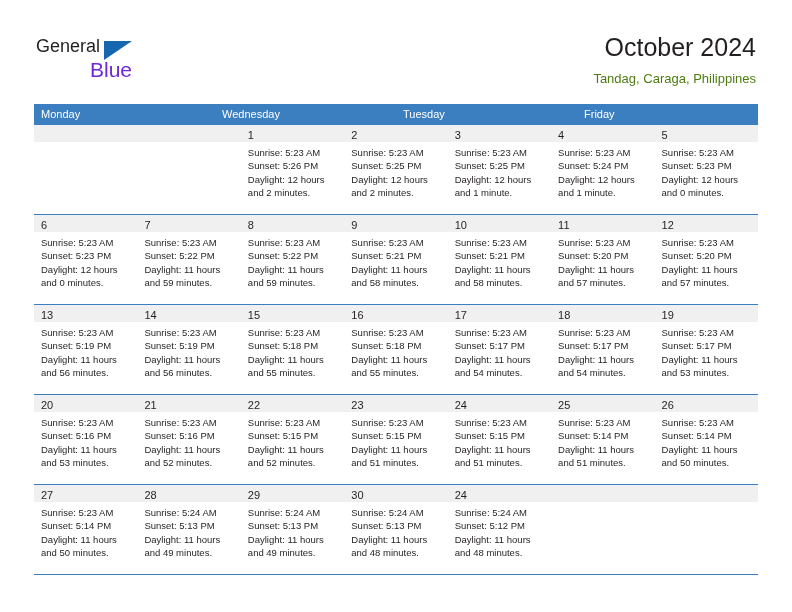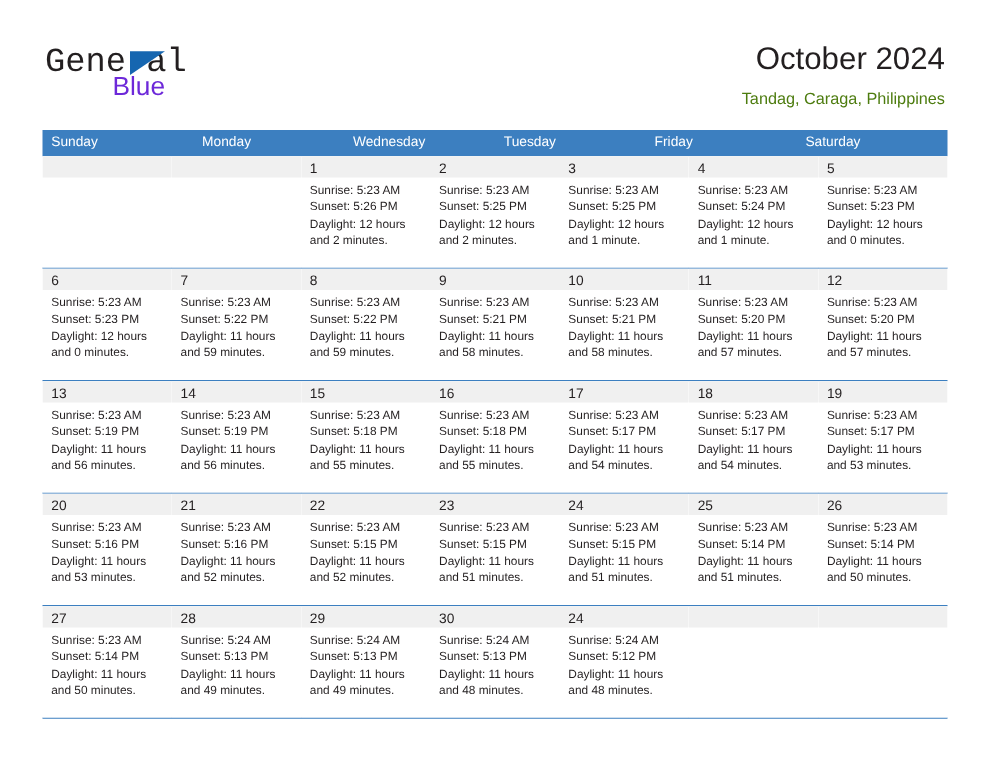--- a/index.html
+++ b/index.html
@@ -33,24 +33,24 @@
     position: absolute;
     left: 36px;
     top: 36px;
     width: 130px;
     height: 50px;
   }
   .logo-general {
     position: absolute;
     left: 0;
     top: 0;
-    font-size: 27px;
+    font-size: 18px;
     letter-spacing: 0px;
     color: #231f20;
-    font-family: Liberation Mono, monospace;
+    font-family: Liberation Sans, sans-serif;
   }
   .logo-tri {
     position: absolute;
     left: 68px;
     top: 5px;
     width: 0;
     height: 0;
     border-left: 28px solid #1666b0;
     border-bottom: 19px solid transparent;
   }
@@ -164,26 +164,24 @@
 
     <div class="title-block">
       <div class="cal-title">October 2024</div>
       <div class="cal-subtitle">Tandag, Caraga, Philippines</div>
     </div>
 
   </div>
 
   <div class="calendar">
     <div class="weekday-row" id="weekday-row">
-        <div class="weekday">Sunday</div>
         <div class="weekday">Monday</div>
         <div class="weekday">Wednesday</div>
         <div class="weekday">Tuesday</div>
         <div class="weekday">Friday</div>
-        <div class="weekday">Saturday</div>
       </div>
     <div id="weeks-container">
         <div class="week-row">
           <div class="day-cell empty">
             <div class="day-num-strip"><span class="day-num"></span></div>
             <div class="day-body">
               <div class="day-line"></div>
               <div class="day-line"></div>
               <div class="day-line"></div>
               <div class="day-line"></div>

